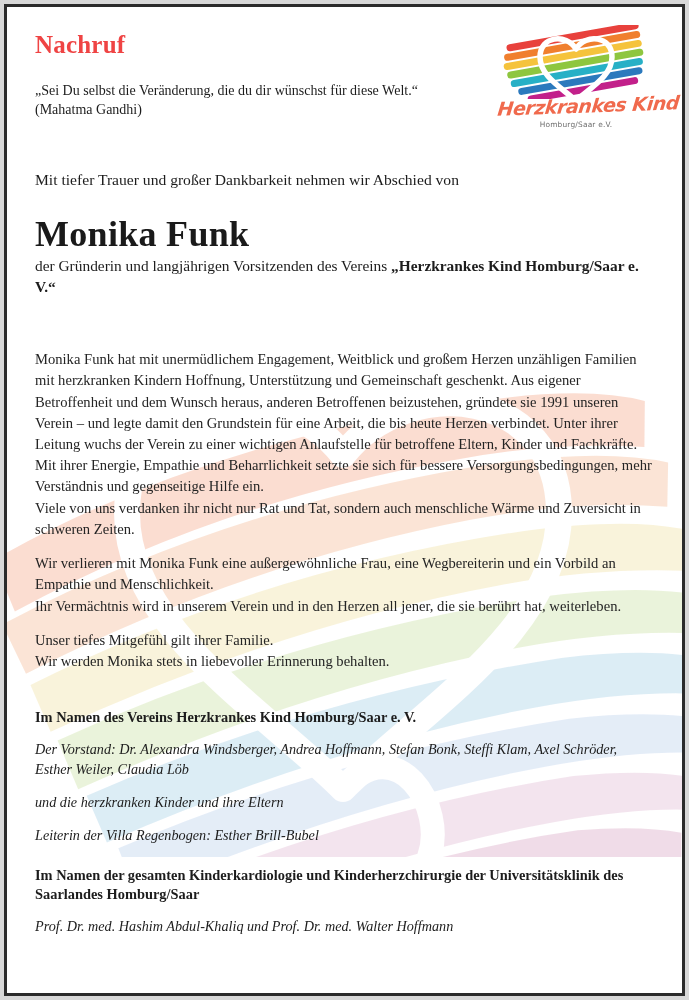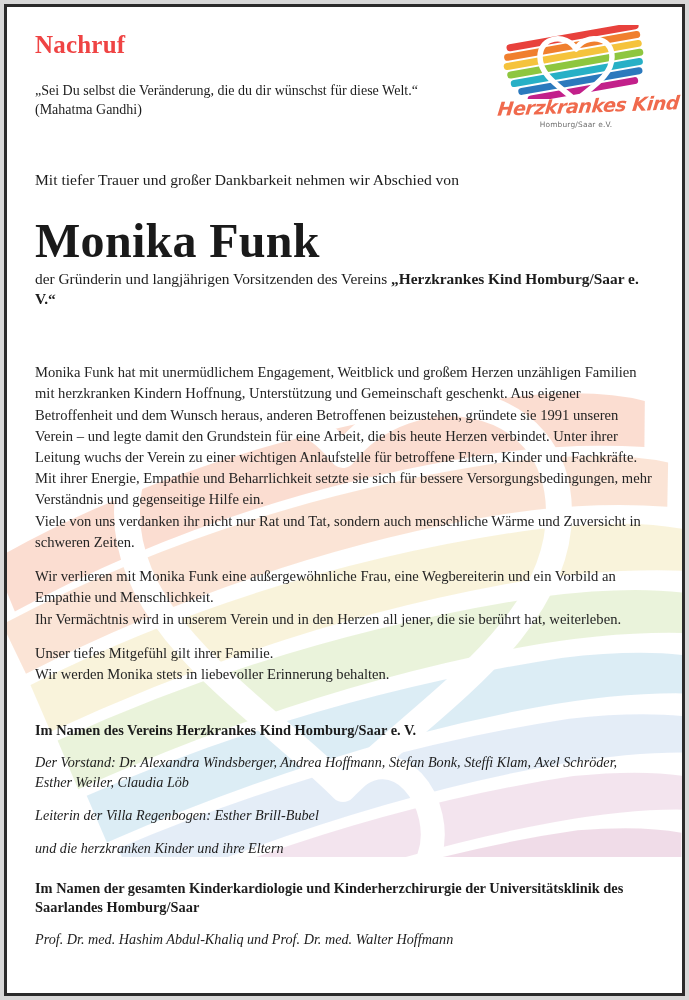--- a/index.html
+++ b/index.html
@@ -100,21 +100,21 @@
 
   
   .leadin {
     font-size: 15.6px;
     color: #1c1c1c;
     margin-top: 32px;
   }
 
   
   .deceased-name {
-    font-size: 48px;
+    font-size: 36px;
     font-weight: bold;
     color: #1a1a1a;
     letter-spacing: 0.3px;
     margin: 26px 0 2px 0;
     line-height: 1.08;
   }
   .role {
     font-size: 15.4px;
     color: #1c1c1c;
     line-height: 1.34;
@@ -216,22 +216,22 @@
 
     <div class="body-text">
       <p class="para">Monika Funk hat mit unermüdlichem Engagement, Weitblick und großem Herzen unzähligen Familien mit herzkranken Kindern Hoffnung, Unterstützung und Gemeinschaft geschenkt. Aus eigener Betroffenheit und dem Wunsch heraus, anderen Betroffenen beizustehen, gründete sie 1991 unseren Verein – und legte damit den Grundstein für eine Arbeit, die bis heute Herzen verbindet. Unter ihrer Leitung wuchs der Verein zu einer wichtigen Anlaufstelle für betroffene Eltern, Kinder und Fachkräfte.<br>Mit ihrer Energie, Empathie und Beharrlichkeit setzte sie sich für bessere Versorgungsbedingungen, mehr Verständnis und gegenseitige Hilfe ein.<br>Viele von uns verdanken ihr nicht nur Rat und Tat, sondern auch menschliche Wärme und Zuversicht in schweren Zeiten.</p>
       <p class="para">Wir verlieren mit Monika Funk eine außergewöhnliche Frau, eine Wegbereiterin und ein Vorbild an Empathie und Menschlichkeit.<br>Ihr Vermächtnis wird in unserem Verein und in den Herzen all jener, die sie berührt hat, weiterleben.</p>
       <p class="para">Unser tiefes Mitgefühl gilt ihrer Familie.<br>Wir werden Monika stets in liebevoller Erinnerung behalten.</p>
     </div>
 
     <div class="sig">
       <div class="sig-heading">Im Namen des Vereins Herzkrankes Kind Homburg/Saar e. V.</div>
       <div class="sig-line">Der Vorstand: Dr. Alexandra Windsberger, Andrea Hoffmann, Stefan Bonk, Steffi Klam, Axel Schröder, Esther Weiler, Claudia Löb</div>
+      <div class="sig-line">und die herzkranken Kinder und ihre Eltern</div>
       <div class="sig-line">Leiterin der Villa Regenbogen: Esther Brill-Bubel</div>
-      <div class="sig-line">und die herzkranken Kinder und ihre Eltern</div>
     </div>
 
     <div class="sig sig-2">
       <div class="sig-heading">Im Namen der gesamten Kinderkardiologie und Kinderherzchirurgie der Universitätsklinik des Saarlandes Homburg/Saar</div>
       <div class="sig-line">Prof. Dr. med. Hashim Abdul-Khaliq und Prof. Dr. med. Walter Hoffmann</div>
     </div>
 
   </div>
 </div>
 

